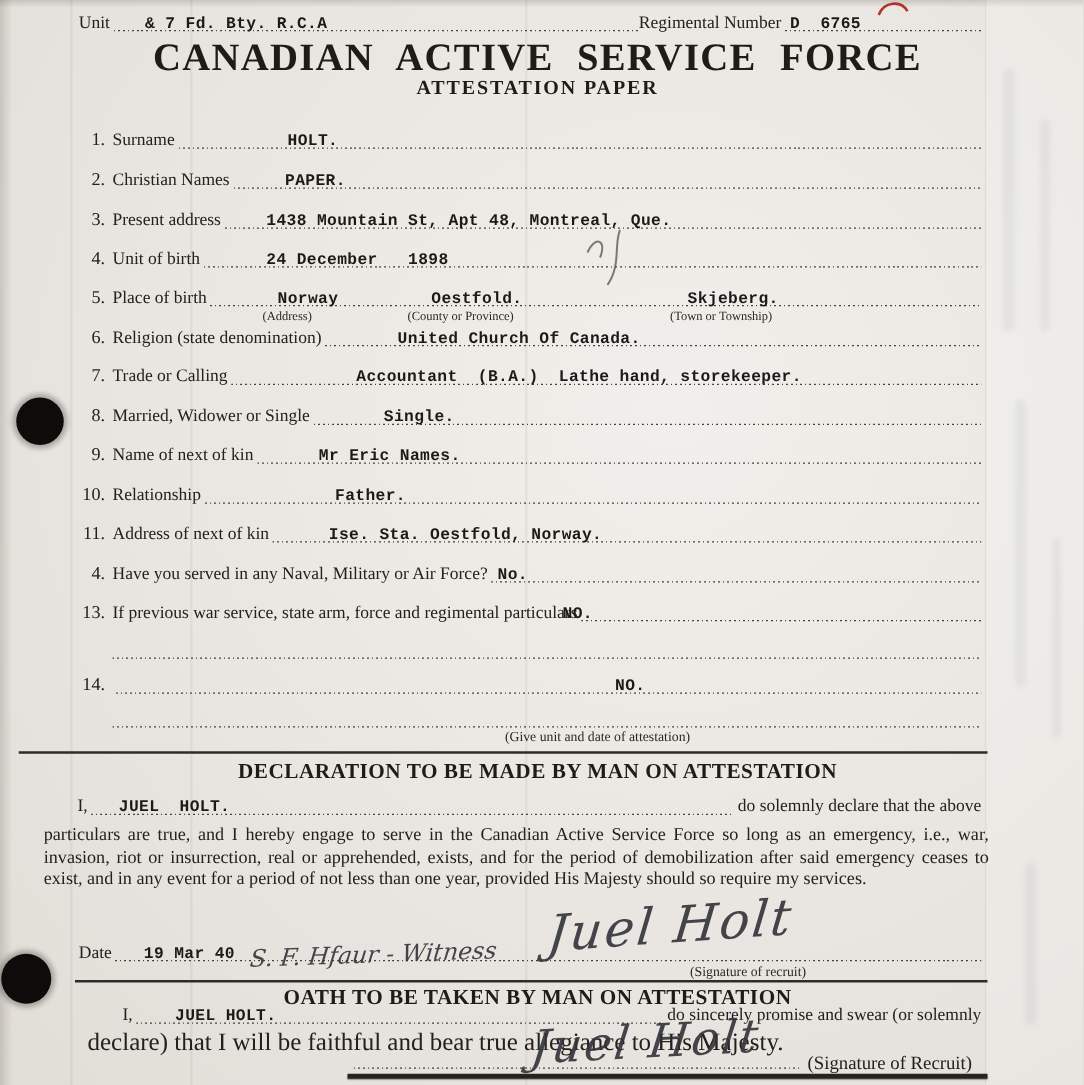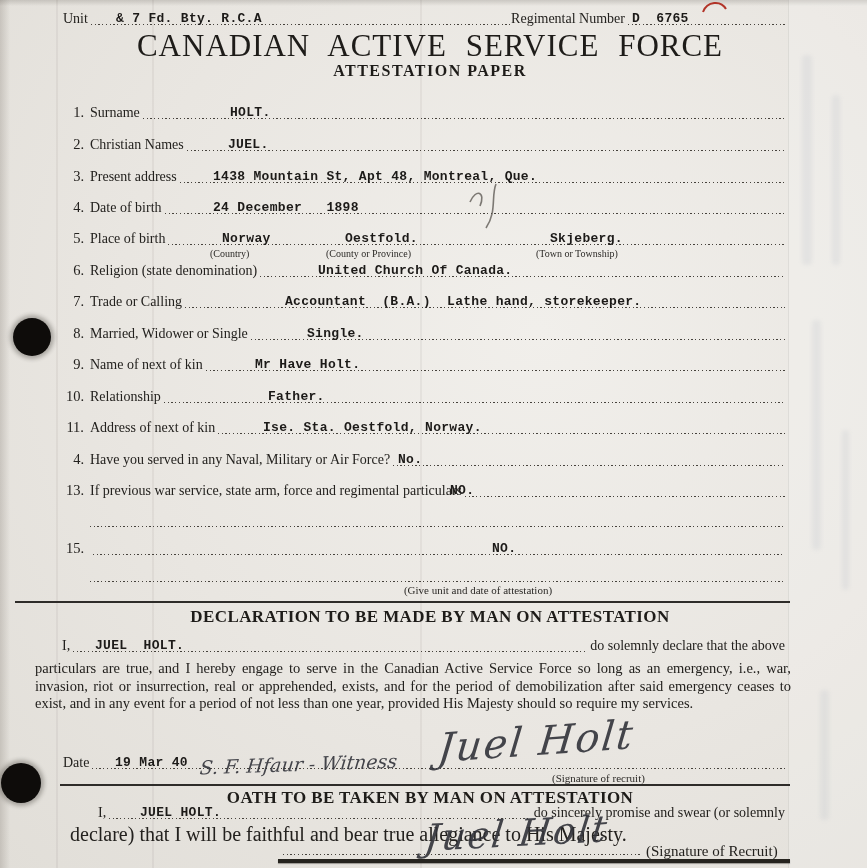--- a/index.html
+++ b/index.html
@@ -21,21 +21,21 @@
   .typed{position:absolute;bottom:2px;font-family:"Liberation Mono","DejaVu Sans Mono",monospace;
          font-size:13px;font-weight:700;letter-spacing:.3px;color:#1c1a18;white-space:pre;}
   .sub{position:absolute;top:20px;font-size:10px;color:#2b2926;white-space:nowrap;}
   .contline{position:absolute;left:90px;right:82px;height:1px;
         background-image:repeating-linear-gradient(90deg,#46423c 0 1.3px,transparent 1.3px 3.7px);}
   .dotline{position:absolute;height:1px;
         background-image:repeating-linear-gradient(90deg,#46423c 0 1.3px,transparent 1.3px 3.7px);}
   .hrline{position:absolute;height:2px;background:#2e2c29;}
   .thick{position:absolute;height:4px;background:#26241f;box-shadow:0 1px 1px rgba(40,38,33,.4);}
   h1,h2,h3{margin:0;position:absolute;left:0;width:860px;text-align:center;color:#1e1c19;}
-  h1{font-size:31px;letter-spacing:1px;word-spacing:10px;font-weight:400;}
+  h1{font-size:31px;letter-spacing:1px;word-spacing:10px;font-weight:700;}
   h2{font-size:16px;letter-spacing:1.5px;font-weight:700;}
   h3{font-size:17px;letter-spacing:.4px;font-weight:700;}
   .para{position:absolute;left:35px;width:756px;font-size:14.5px;line-height:17.5px;text-align:justify;margin:0;}
   .plain{position:absolute;font-size:20px;white-space:nowrap;}
   .cap{position:absolute;font-size:11px;color:#2b2926;white-space:nowrap;}
   .capcenter{position:absolute;left:0;width:860px;text-align:center;font-size:11px;color:#2b2926;margin-left:48px;}
   .capbig{position:absolute;font-size:15px;white-space:nowrap;}
   .script{position:absolute;font-family:"DejaVu Serif","Liberation Serif",serif;font-style:italic;
           color:#32333a;white-space:nowrap;opacity:.9;}
   .sig1{font-size:40px;transform:rotate(-4deg) skewX(-10deg);letter-spacing:2px;}
@@ -82,50 +82,50 @@
     <span class="num">1.</span>
     <span class="lbl">Surname</span>
     <span class="dots"></span>
     <span class="typed" style="left:172px">HOLT.</span>
   </div>
 
   <div class="row" style="top:134px">
     <span class="num">2.</span>
     <span class="lbl">Christian Names</span>
     <span class="dots"></span>
-    <span class="typed" style="left:170px">JUEL.</span>
+    <span class="typed" style="left:170px">PAPER.</span>
   </div>
 
   <div class="row" style="top:166px">
     <span class="num">3.</span>
     <span class="lbl">Present address</span>
     <span class="dots"></span>
     <span class="typed" style="left:155px">1438 Mountain St, Apt 48, Montreal, Que.</span>
   </div>
 
   <div class="row" style="top:197px">
     <span class="num">4.</span>
-    <span class="lbl">Date of birth</span>
+    <span class="lbl">Unit of birth</span>
     <span class="dots"></span>
     <span class="typed" style="left:155px">24 December   1898</span>
   </div>
 
   <svg style="position:absolute;left:462px;top:180px" width="50" height="52">
     <path d="M8,22 C14,8 24,12 18,26" stroke="#56524c" stroke-width="1.6" fill="none" opacity=".75"></path>
     <path d="M34,4 C29,16 35,32 24,48" stroke="#56524c" stroke-width="1.6" fill="none" opacity=".75"></path>
   </svg>
 
   <div class="row" style="top:228px">
     <span class="num">5.</span>
     <span class="lbl">Place of birth</span>
     <span class="dots"></span>
     <span class="typed" style="left:164px">Norway</span>
     <span class="typed" style="left:287px">Oestfold.</span>
     <span class="typed" style="left:492px">Skjeberg.</span>
-    <span class="sub" style="left:152px">(Country)</span>
+    <span class="sub" style="left:152px">(Address)</span>
     <span class="sub" style="left:268px">(County or Province)</span>
     <span class="sub" style="left:478px">(Town or Township)</span>
   </div>
 
   <div class="row" style="top:260px">
     <span class="num">6.</span>
     <span class="lbl">Religion (state denomination)</span>
     <span class="dots"></span>
     <span class="typed" style="left:260px">United Church Of Canada.</span>
   </div>
@@ -141,21 +141,21 @@
     <span class="num">8.</span>
     <span class="lbl">Married, Widower or Single</span>
     <span class="dots"></span>
     <span class="typed" style="left:249px">Single.</span>
   </div>
 
   <div class="row" style="top:354px">
     <span class="num">9.</span>
     <span class="lbl">Name of next of kin</span>
     <span class="dots"></span>
-    <span class="typed" style="left:197px">Mr Have Holt.</span>
+    <span class="typed" style="left:197px">Mr Eric Names.</span>
   </div>
 
   <div class="row" style="top:386px">
     <span class="num">10.</span>
     <span class="lbl">Relationship</span>
     <span class="dots"></span>
     <span class="typed" style="left:210px">Father.</span>
   </div>
 
   <div class="row" style="top:417px">
@@ -175,21 +175,21 @@
   <div class="row" style="top:480px">
     <span class="num">13.</span>
     <span class="lbl">If previous war service, state arm, force and regimental particulars</span>
     <span class="dots"></span>
     <span class="typed" style="left:392px">NO.</span>
   </div>
 
   <div class="contline" style="top:526px"></div>
 
   <div class="row" style="top:538px">
-    <span class="num">15.</span>
+    <span class="num">14.</span>
     <span class="dots"></span>
     <span class="typed" style="left:434px">NO.</span>
   </div>
 
   <div class="contline" style="top:581px"></div>
   <div class="capcenter" style="top:584px">(Give unit and date of attestation)</div>
 
   <div class="hrline" style="top:601px;left:15px;right:77px"></div>
   <h3 style="top:607px">DECLARATION TO BE MADE BY MAN ON ATTESTATION</h3>
 

